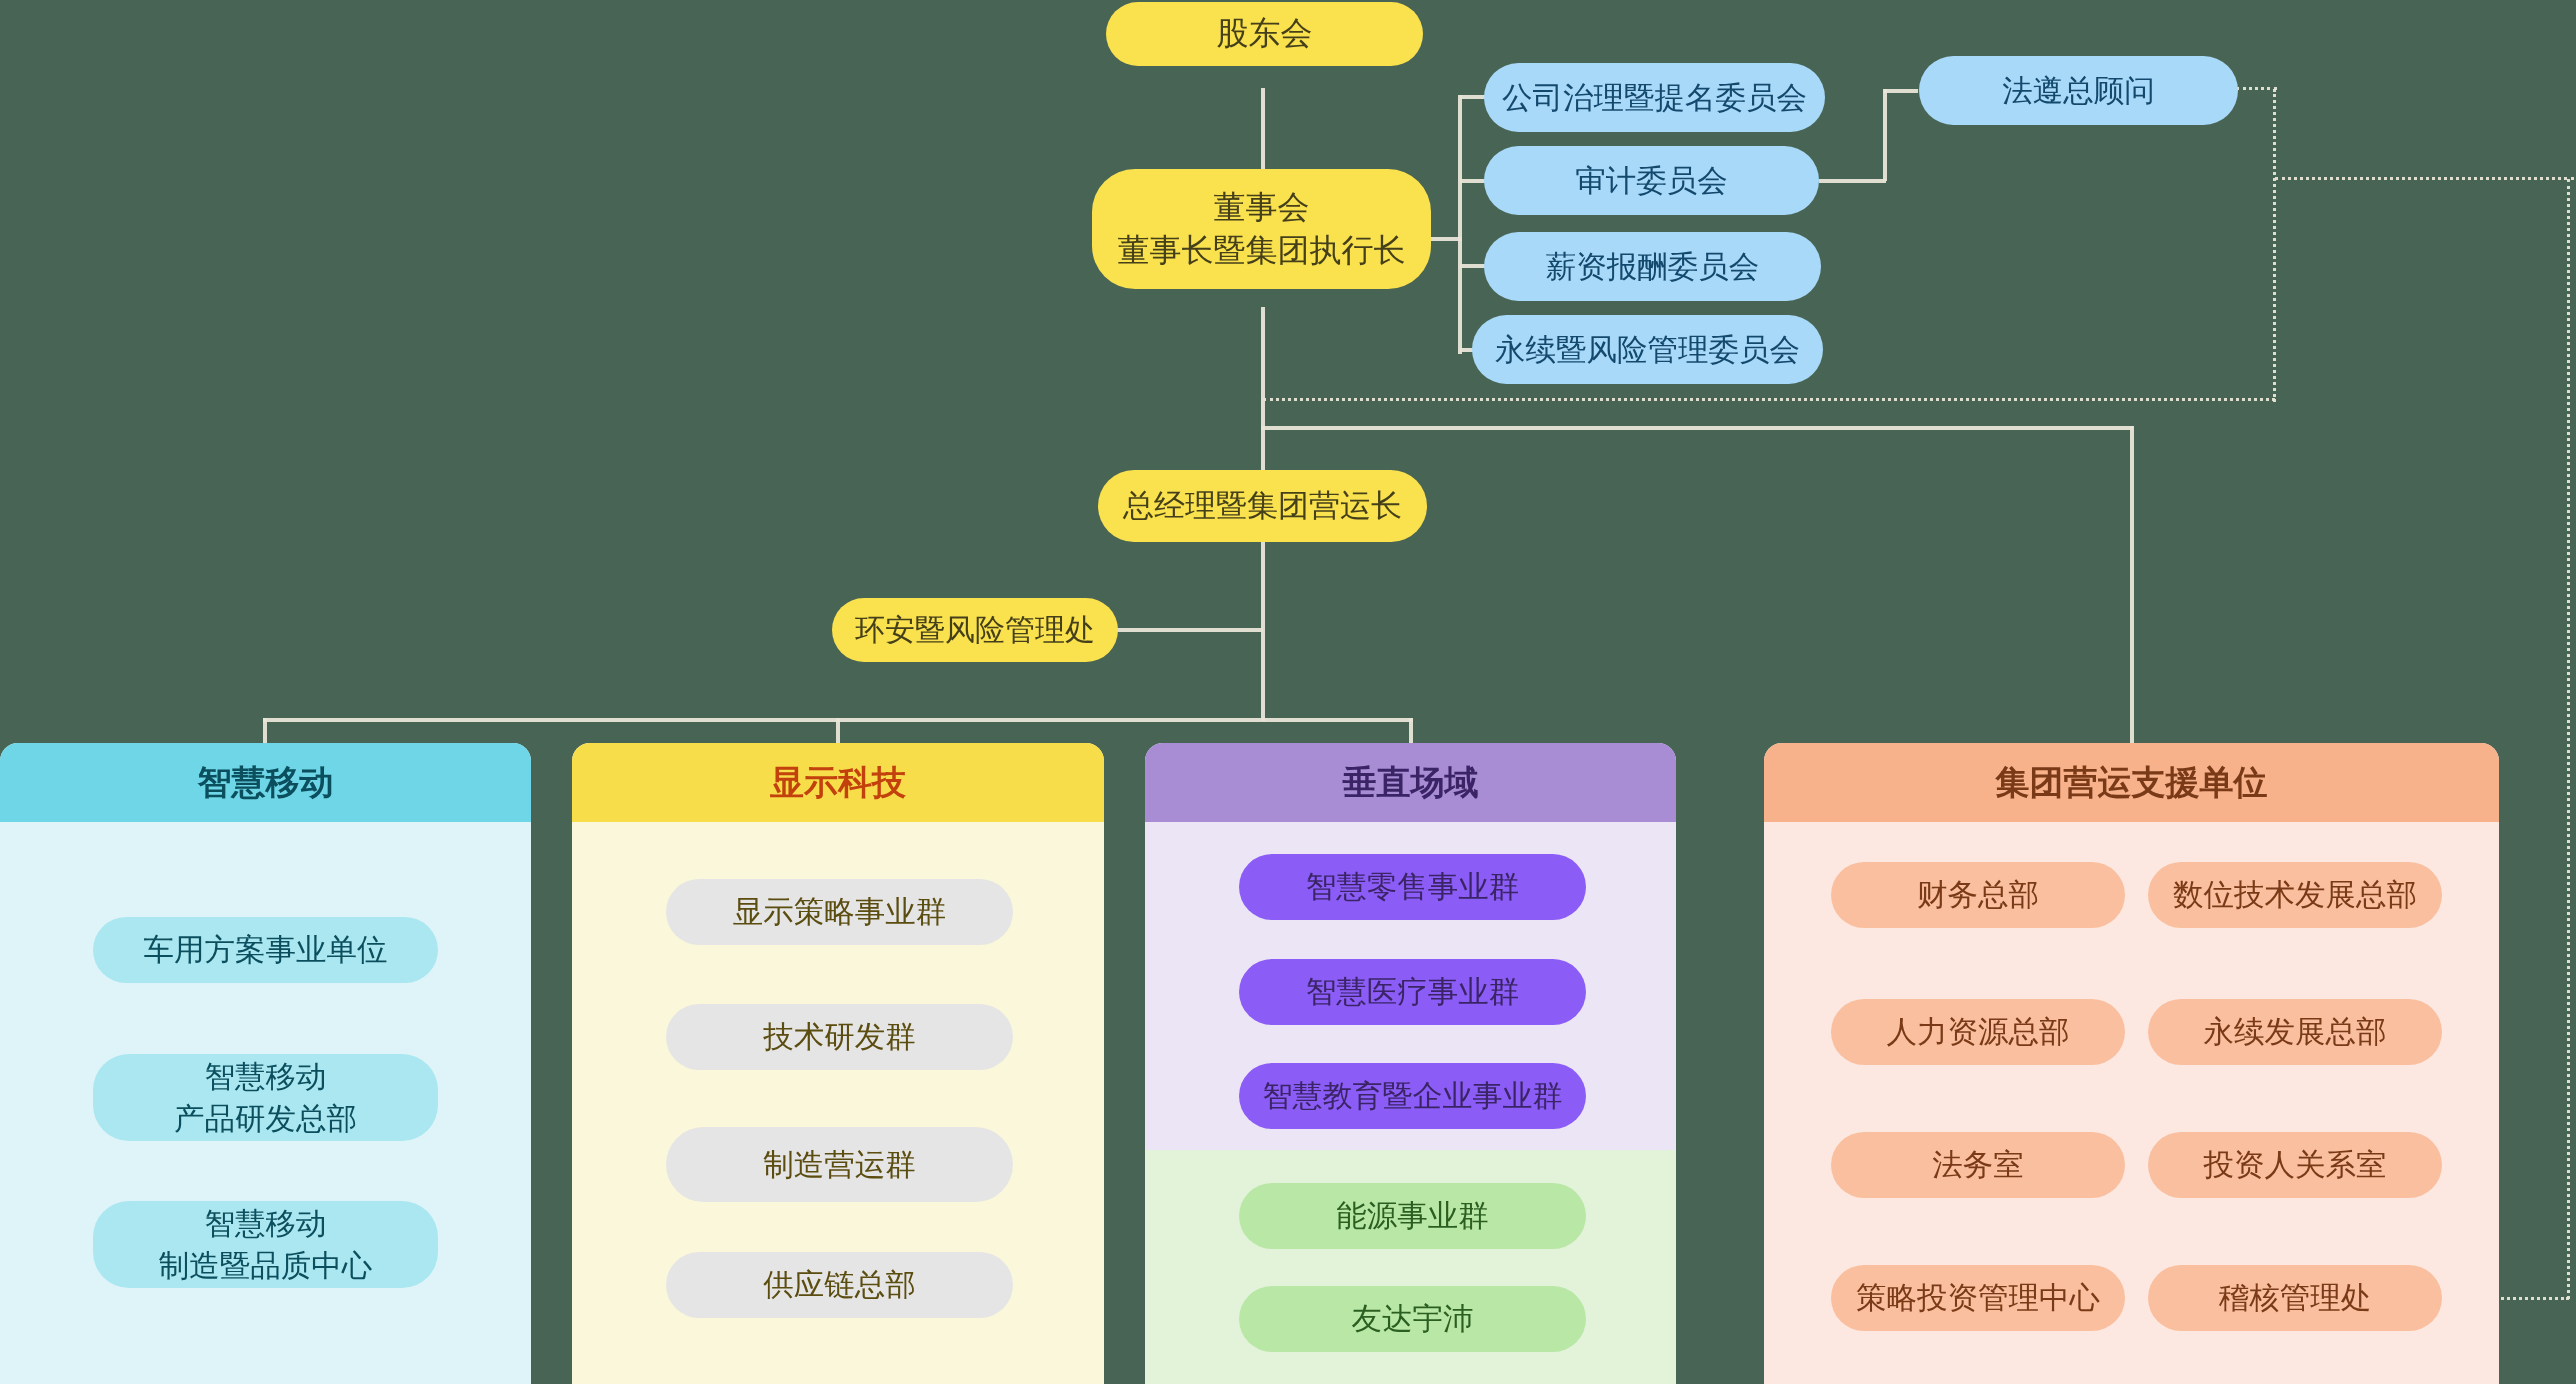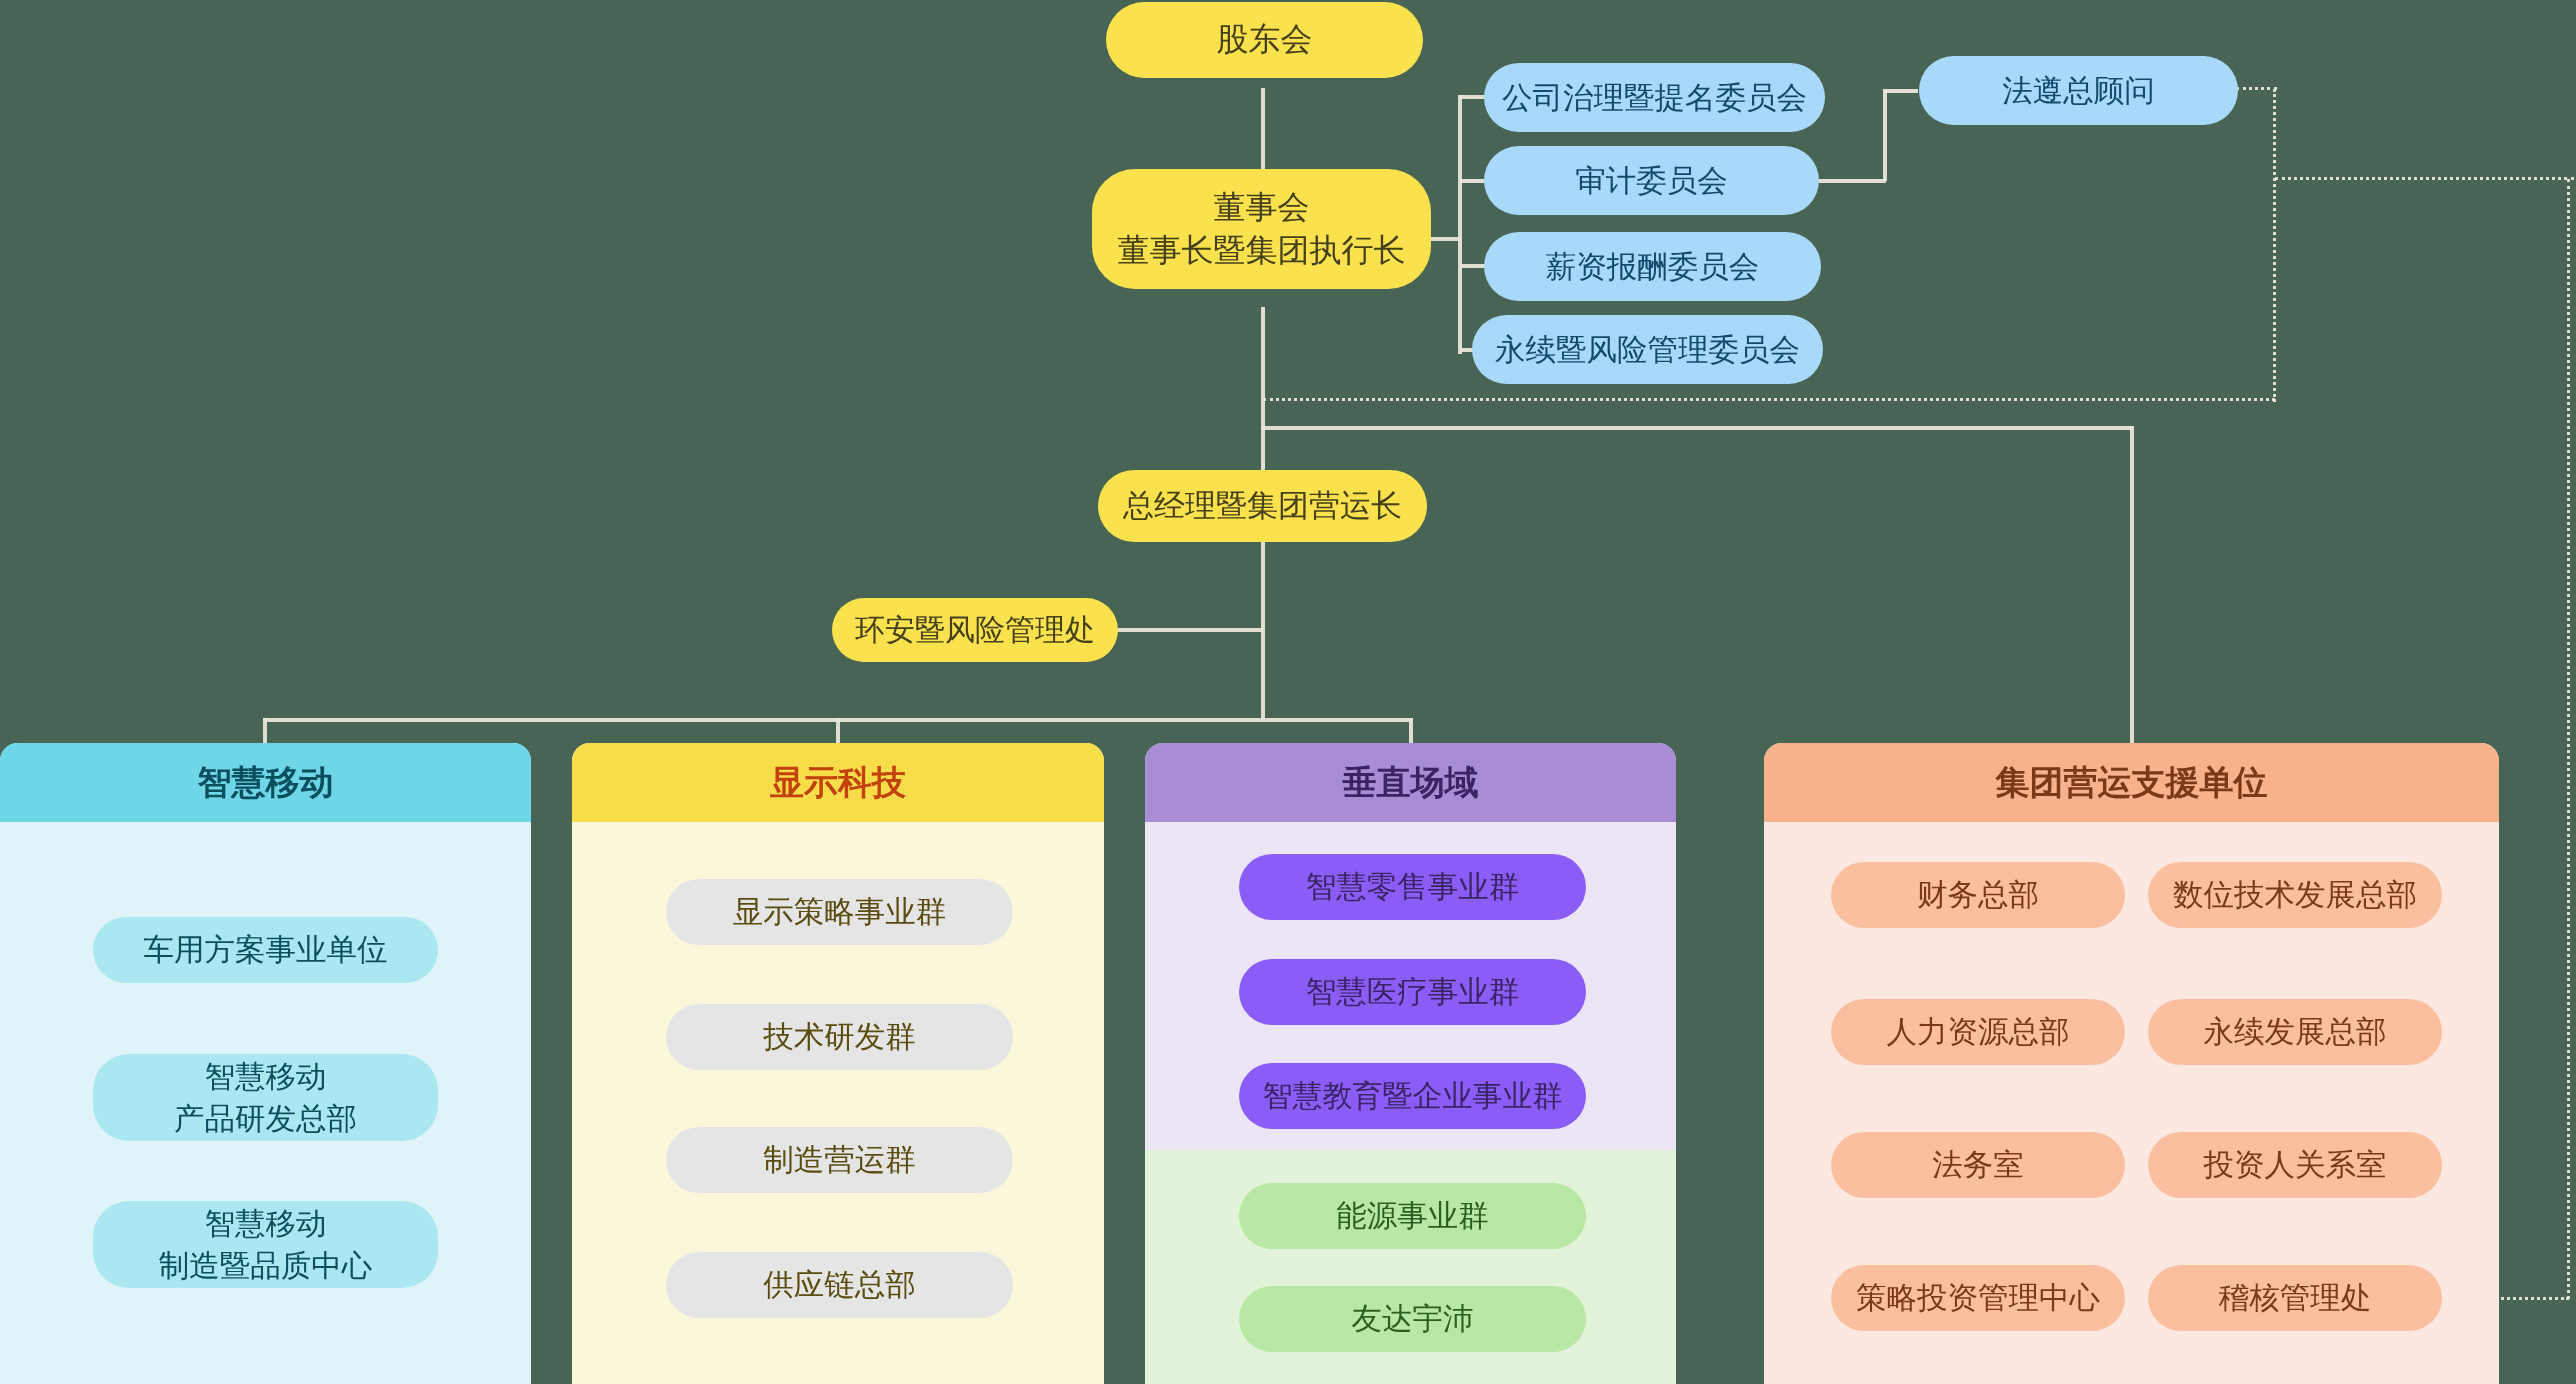--- a/index.html
+++ b/index.html
@@ -79,41 +79,41 @@
 
   <div class="card" style="left:1145px;width:531px;background:#ebe5f6;">
     <div class="card-header" style="background:#a88dd5;color:#3a2466;">垂直场域</div>
   </div>
   <div style="position:absolute;left:1145px;top:1150px;width:531px;height:234px;background:#e2f3da;"></div>
 
   <div class="card" style="left:1764px;width:735px;background:#fce8e1;">
     <div class="card-header" style="background:#f7b28b;color:#7a3a17;">集团营运支援单位</div>
   </div>
 
-  <div class="node y-node" style="left:1106px;top:1.8px;width:317px;height:76px;font-size:32px;">股东会</div>
+  <div class="node y-node" style="left:1106px;top:1.8px;width:317px;height:64px;font-size:32px;">股东会</div>
   <div class="node y-node" style="left:1092px;top:169px;width:339px;height:120px;font-size:32px;border-radius:43px;">董事会
 董事长暨集团执行长</div>
   <div class="node y-node" style="left:1098px;top:470px;width:329px;height:72px;font-size:31px;">总经理暨集团营运长</div>
   <div class="node y-node" style="left:832px;top:598px;width:286px;height:64px;font-size:30px;">环安暨风险管理处</div>
 
   <div class="node b-node" style="left:1484px;top:63px;width:341px;height:69px;">公司治理暨提名委员会</div>
   <div class="node b-node" style="left:1484px;top:146px;width:335px;height:69px;">审计委员会</div>
   <div class="node b-node" style="left:1484px;top:232px;width:337px;height:69px;">薪资报酬委员会</div>
   <div class="node b-node" style="left:1472px;top:315px;width:351px;height:69px;">永续暨风险管理委员会</div>
   <div class="node b-node" style="left:1919px;top:56px;width:319px;height:69px;">法遵总顾问</div>
 
   <div class="node c-pill" style="left:93px;top:917px;width:345px;height:66px;">车用方案事业单位</div>
   <div class="node c-pill" style="left:93px;top:1054px;width:345px;height:87px;border-radius:36px;">智慧移动
 产品研发总部</div>
   <div class="node c-pill" style="left:93px;top:1201px;width:345px;height:87px;border-radius:36px;">智慧移动
 制造暨品质中心</div>
 
   <div class="node d-pill" style="left:666px;top:879px;width:347px;height:66px;">显示策略事业群</div>
   <div class="node d-pill" style="left:666px;top:1004px;width:347px;height:66px;">技术研发群</div>
-  <div class="node d-pill" style="left:666px;top:1127px;width:347px;height:66px;">制造营运群</div>
+  <div class="node d-pill" style="left:666px;top:1127px;width:347px;height:75px;">制造营运群</div>
   <div class="node d-pill" style="left:666px;top:1252px;width:347px;height:66px;">供应链总部</div>
 
   <div class="node p-pill" style="left:1239px;top:854px;width:347px;height:66px;">智慧零售事业群</div>
   <div class="node p-pill" style="left:1239px;top:959px;width:347px;height:66px;">智慧医疗事业群</div>
   <div class="node p-pill" style="left:1239px;top:1063px;width:347px;height:66px;font-size:30px;">智慧教育暨企业事业群</div>
   <div class="node g-pill" style="left:1239px;top:1183px;width:347px;height:66px;">能源事业群</div>
   <div class="node g-pill" style="left:1239px;top:1286px;width:347px;height:66px;">友达宇沛</div>
 
   <div class="node o-pill" style="left:1831px;top:862px;width:294px;height:66px;">财务总部</div>
   <div class="node o-pill" style="left:2148px;top:862px;width:294px;height:66px;">数位技术发展总部</div>

